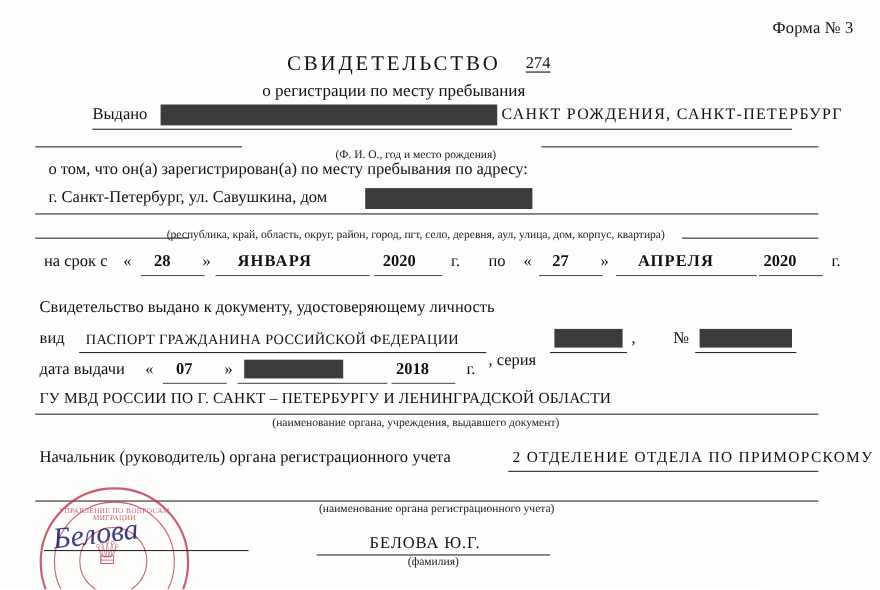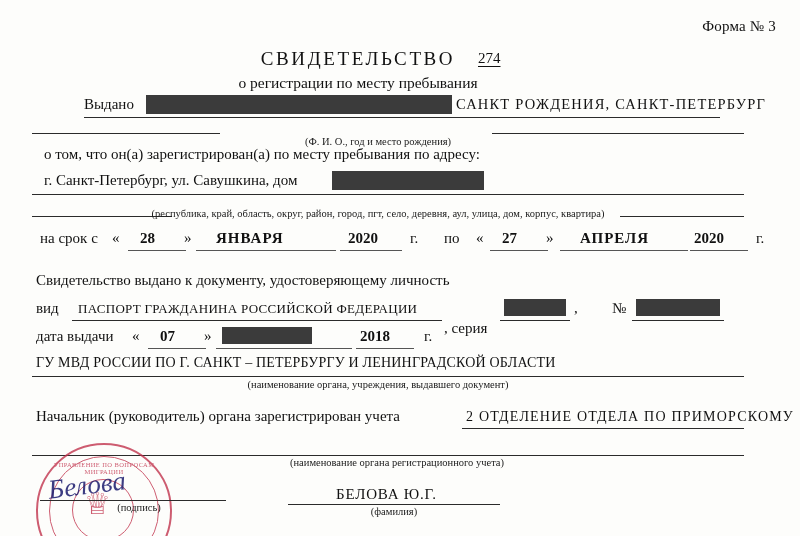--- a/index.html
+++ b/index.html
@@ -224,41 +224,38 @@
   <div class="row" style="left:360px; top:328px; font-weight:bold;">2018</div>
   <div class="line thin" style="left:356px; top:348px; width:58px;"></div>
   <div class="row" style="left:424px; top:328px;">г.</div>
 
   <div class="row" style="left:36px; top:355px; font-size:14px; letter-spacing:0.2px;">ГУ  МВД  РОССИИ  ПО  Г. САНКТ – ПЕТЕРБУРГУ  И  ЛЕНИНГРАДСКОЙ ОБЛАСТИ</div>
   <div class="line" style="left:32px; top:376px; width:712px;"></div>
   <div class="caption" style="top:379px;">
     <span>(наименование органа, учреждения, выдавшего документ)</span>
   </div>
 
-  <div class="row" style="left:36px; top:408px;">Начальник (руководитель) органа зарегистрирован учета</div>
+  <div class="row" style="left:36px; top:408px;">Начальник (руководитель) органа регистрационного учета</div>
   <div class="row lbl-spaced" style="left:466px; top:409px; font-size:14px;">2 ОТДЕЛЕНИЕ ОТДЕЛА  ПО ПРИМОРСКОМУ</div>
   <div class="line" style="left:462px; top:428px; width:282px;"></div>
 
   <div class="line" style="left:32px; top:455px; width:712px;"></div>
   <div class="caption" style="top:457px;margin-left:19px;">
     <span>(наименование органа регистрационного учета)</span>
   </div>
 
   <div class="stamp">
     <div class="stamp-inner"></div>
     <div class="stamp-eagle">♕</div>
     <div class="stamp-txt top">УПРАВЛЕНИЕ ПО ВОПРОСАМ МИГРАЦИИ</div>
 
   </div>
 
   <div class="signature">Белова</div>
   <div class="line" style="left:40px; top:500px; width:186px;"></div>
-  <div class="caption" style="top:502px; width:246px; left:16px;">
-    <span>(подпись)</span>
-  </div>
 
   <div class="row" style="left:336px; top:486px; letter-spacing:0.8px;">БЕЛОВА Ю.Г.</div>
   <div class="line" style="left:288px; top:504px; width:212px;"></div>
   <div class="caption" style="top:506px; width:212px; left:288px;">
     <span>(фамилия)</span>
   </div>
 
 </div>
 
 </body></html>

